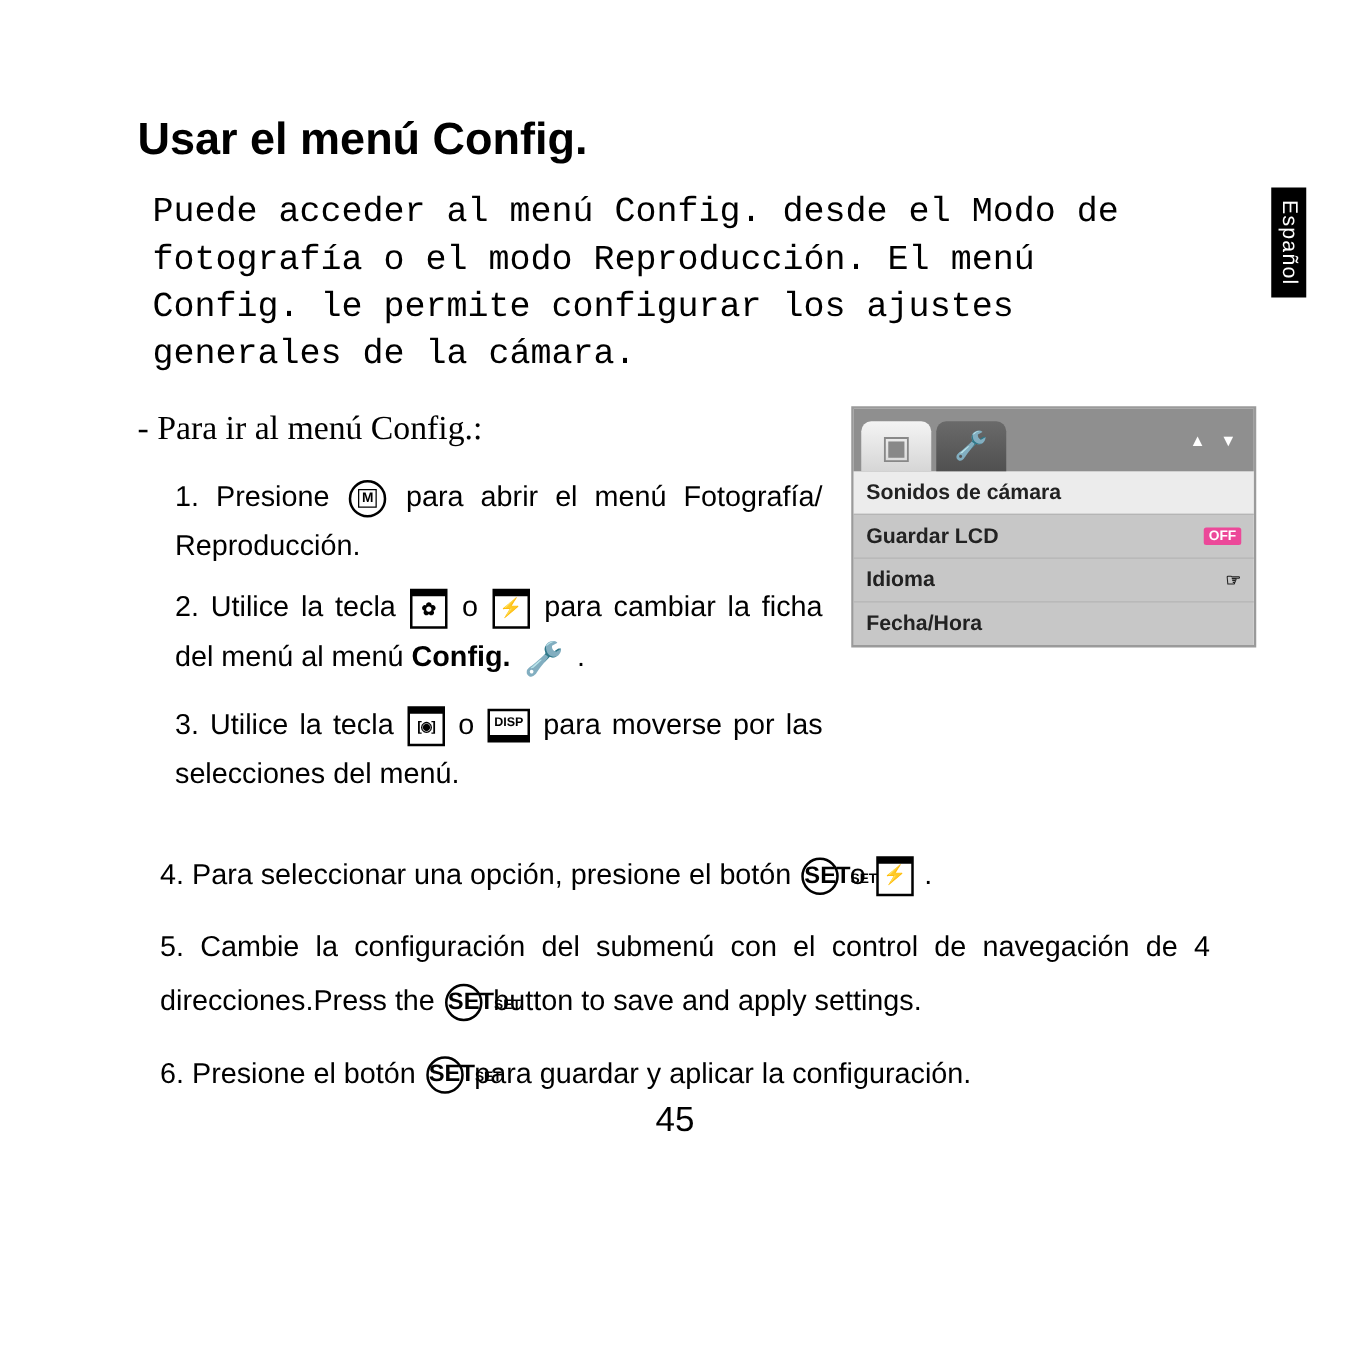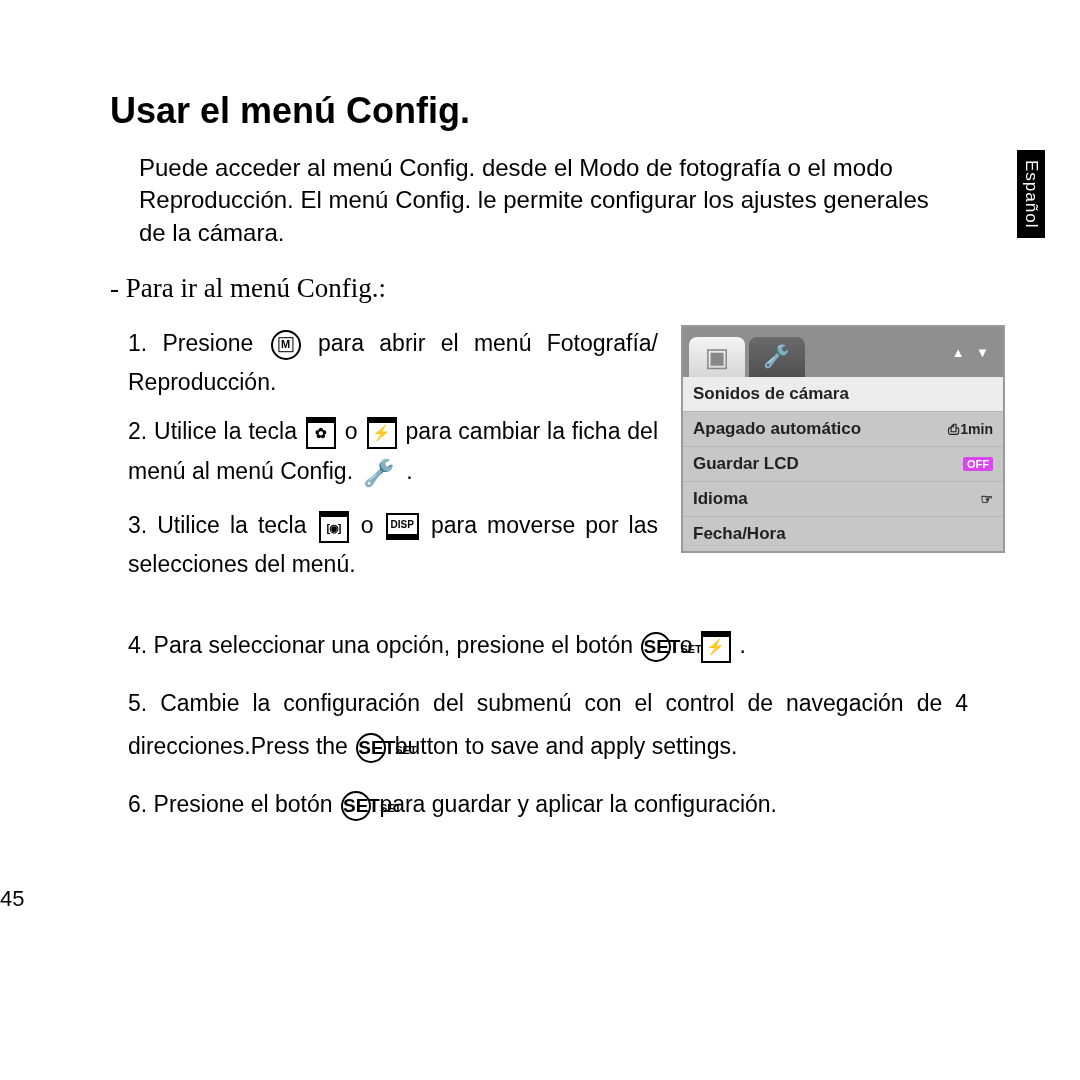--- a/index.html
+++ b/index.html
@@ -17,50 +17,52 @@
     height: 932px;
     box-sizing: border-box;
     padding: 90px 70px 40px 110px;
   }
   .title {
     font-size: 36px;
     font-weight: bold;
     margin-bottom: 20px;
   }
   .intro {
-    font-size: 24px;
+    font-size: 28px;
     line-height: 1.35;
-    margin: 0 0 24px 29px;
+    margin: 0 0 24px 12px;
     max-width: 820px;
+    font-family: Liberation Mono, monospace;
   }
   .subhead {
     font-size: 27px;
     margin: 6px 0 20px 0;
     font-family: Liberation Serif, serif;
   }
   .steps-top {
     position: relative;
     margin-left: 18px;
     max-width: 530px;
   }
   .step {
     font-size: 23px;
     line-height: 1.7;
     margin-bottom: 10px;
     text-align: justify;
+    margin-left: 12px;
   }
   .step-wide {
     font-size: 23px;
     line-height: 1.9;
     margin: 0 0 14px 18px;
     max-width: 840px;
     text-align: justify;
   }
   .step-wide.last { margin-top: 10px; }
-  .b { font-weight: normal; }
+  .b { font-weight: bold; }
 
   
   .icon-btn {
     display: inline-block;
     vertical-align: middle;
     border: 2.5px solid #000;
     border-radius: 50%;
     width: 30px; height: 30px;
     line-height: 26px;
     font-size: 19px;
@@ -193,35 +195,35 @@
     color: #222;
     border-top: 1px solid #b5b5b5;
   }
   .lcd-row:first-child { border-top: none; }
   .lcd-row.sel { background: #ececec; }
   .lcd-val {
     font-size: 14px;
     font-weight: bold;
   }
   .val-off {
-    background: #d946ef;
+    background: #ec4899;
     color: #fff;
     padding: 1px 4px;
     font-size: 11px;
     border-radius: 2px;
   }
   .val-min { font-size: 14px; }
   .val-min::before { content:"⎙"; font-size:14px; margin-right:1px;}
 
   .pagenum {
     position: absolute;
     bottom: 20px;
     left: 0; right: 0;
-    text-align: left;
-    font-size: 22px;
+    text-align: center;
+    font-size: 28px;
   }
 </style>
 </head>
 <body>
 
 <div class="page">
   <div class="title">Usar el menú Config.</div>
 
   <div class="intro">Puede acceder al menú Config. desde el Modo de fotografía o el modo Reproducción. El menú Config. le permite configurar los ajustes generales de la cámara.</div>
 
@@ -234,24 +236,20 @@
       <div class="tab inactive">▣</div>
       <div class="tab active">
           <span>🔧</span>
         </div>
       <div class="lcd-arrows">▲  ▼</div>
     </div>
     <div class="lcd-list">
       <div class="lcd-row sel">
         <span>Sonidos de cámara</span>
         <span class="lcd-val"></span>
-      </div>
-      <div class="lcd-row">
-        <span>Apagado automático</span>
-        <span class="lcd-val val-min">1min</span>
       </div>
       <div class="lcd-row">
         <span>Guardar LCD</span>
         <span class="lcd-val val-off">OFF</span>
       </div>
       <div class="lcd-row">
         <span>Idioma</span>
         <span class="lcd-val">☞</span>
       </div>
       <div class="lcd-row">

